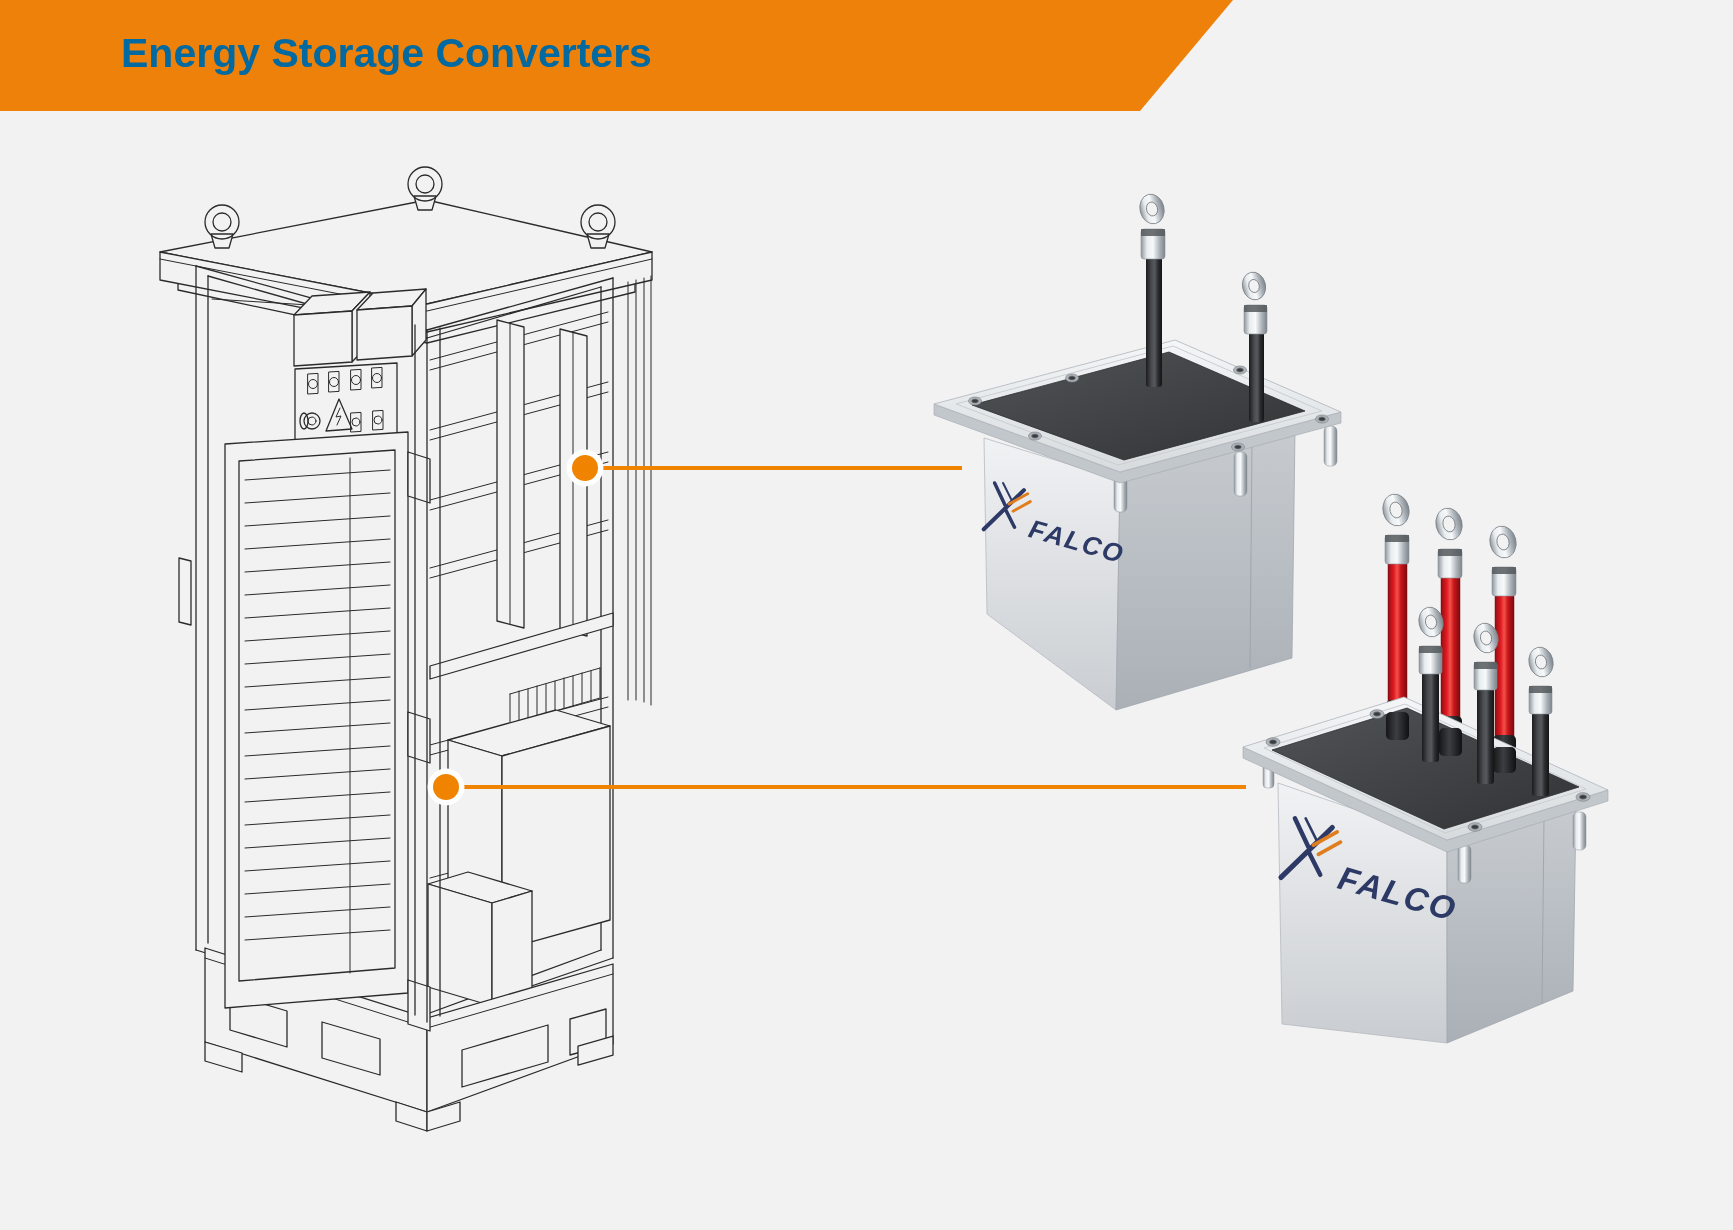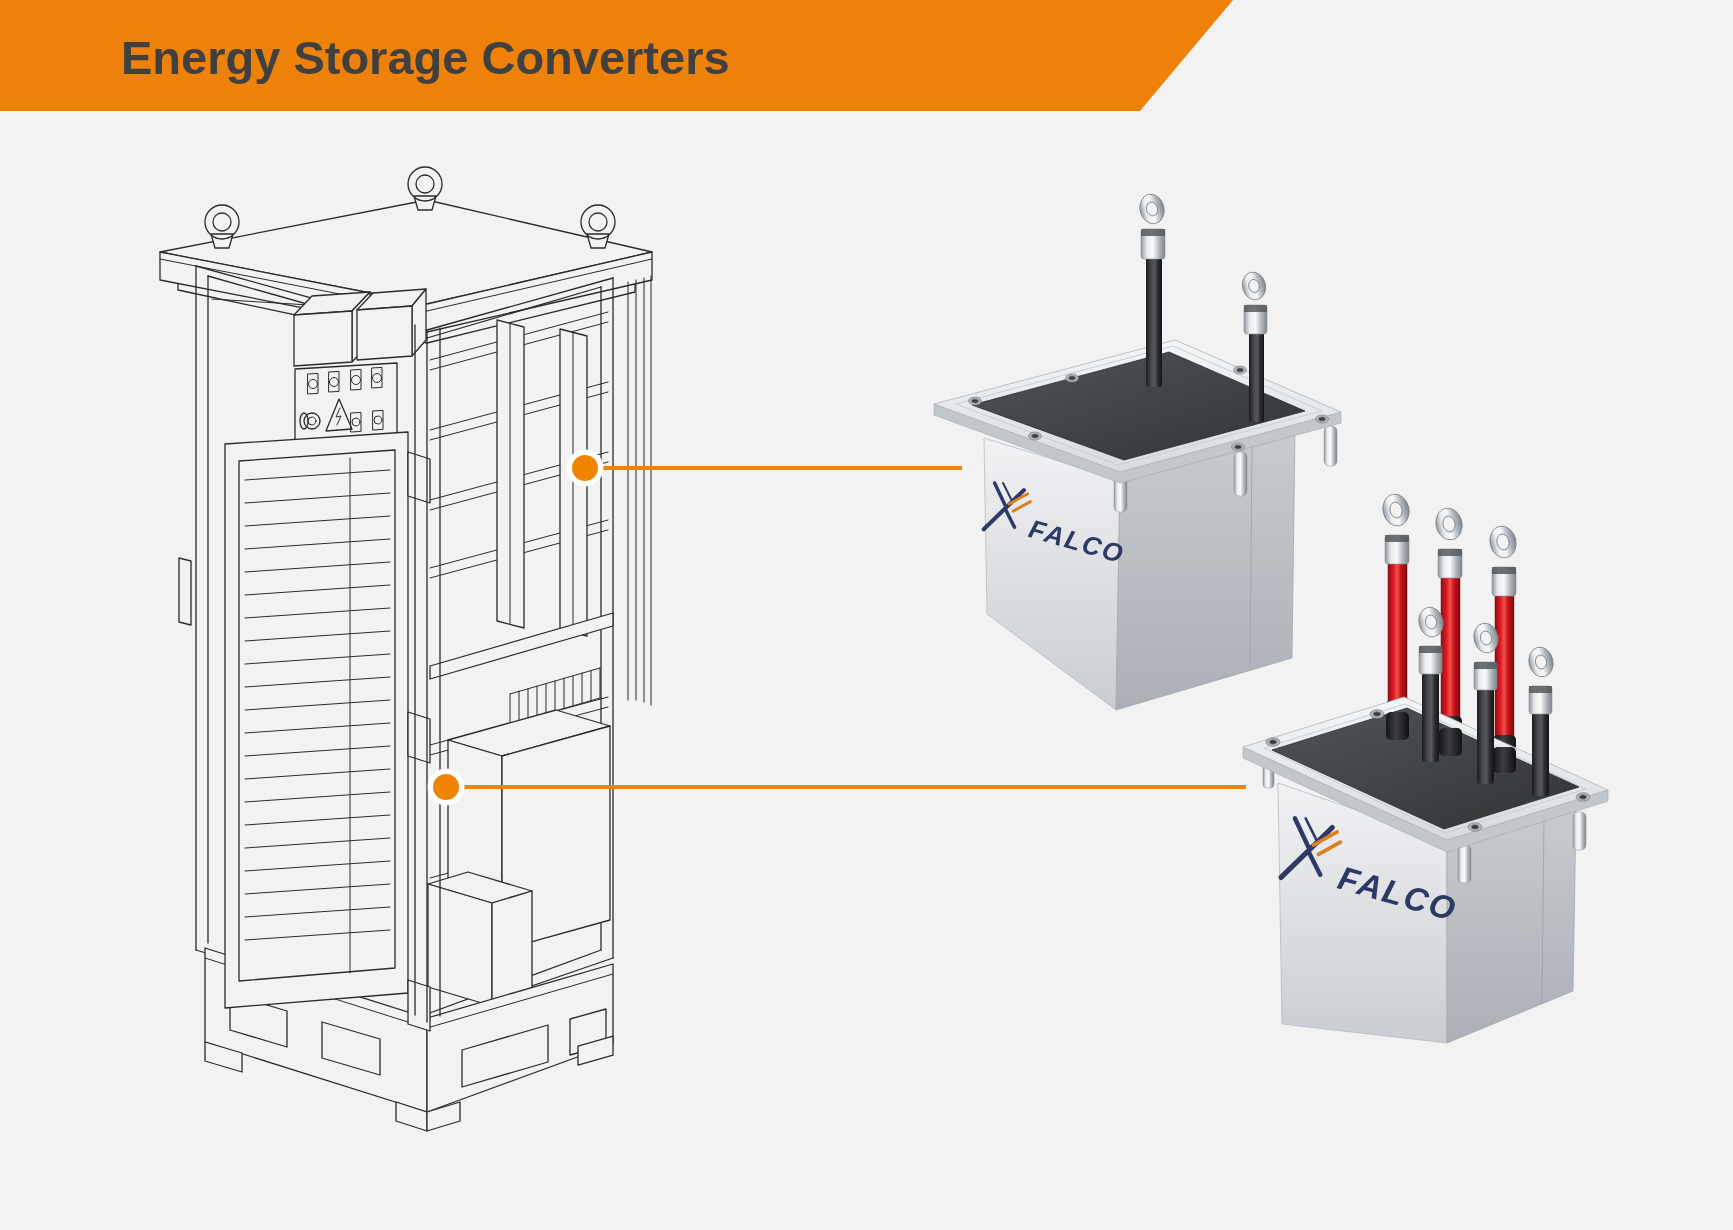--- a/index.html
+++ b/index.html
@@ -4,21 +4,21 @@
 <style>
   html,body{margin:0;padding:0;}
   body{font-family:"Liberation Sans", sans-serif; background:#e5e5e5;}
   .stage{position:relative; width:1733px; height:1230px; overflow:hidden; background:var(--background,#F2F2F3);}
   .scene{position:absolute; left:0; top:0; width:1733px; height:1230px; display:block;}
   .banner{position:absolute; left:0; top:0; width:1733px; height:111px; pointer-events:none;}
   .banner-shape{position:absolute; left:0; top:0; width:1733px; height:111px;
     background:var(--banner-orange,#EE8109);
     clip-path:polygon(0 0, 1233px 0, 1140px 111px, 0 111px);}
   .banner h1{position:absolute; left:121px; top:30px; margin:0;
-    font-size:47px; font-weight:bold; letter-spacing:0px; color:#404040;}
+    font-size:41px; font-weight:bold; letter-spacing:0px; color:#0369a1;}
   
   .wire path, .wire circle, .wire ellipse, .wire line{fill:none; stroke:var(--line-art,#2B2B2B); stroke-width:1.3; stroke-linejoin:round; stroke-linecap:round;}
   .wire .oc{fill:var(--background,#F2F2F3);}
   .wire .thin{stroke-width:1;}
   
   .callout-line{stroke:var(--connector-orange,#F08300); stroke-width:4;}
   .dot-ring{fill:#ffffff;}
   .dot-core{fill:var(--connector-orange,#F08300);}
   
   .logo-navy{stroke:var(--logo-navy,#2E3A66); fill:none; stroke-linecap:round;}

